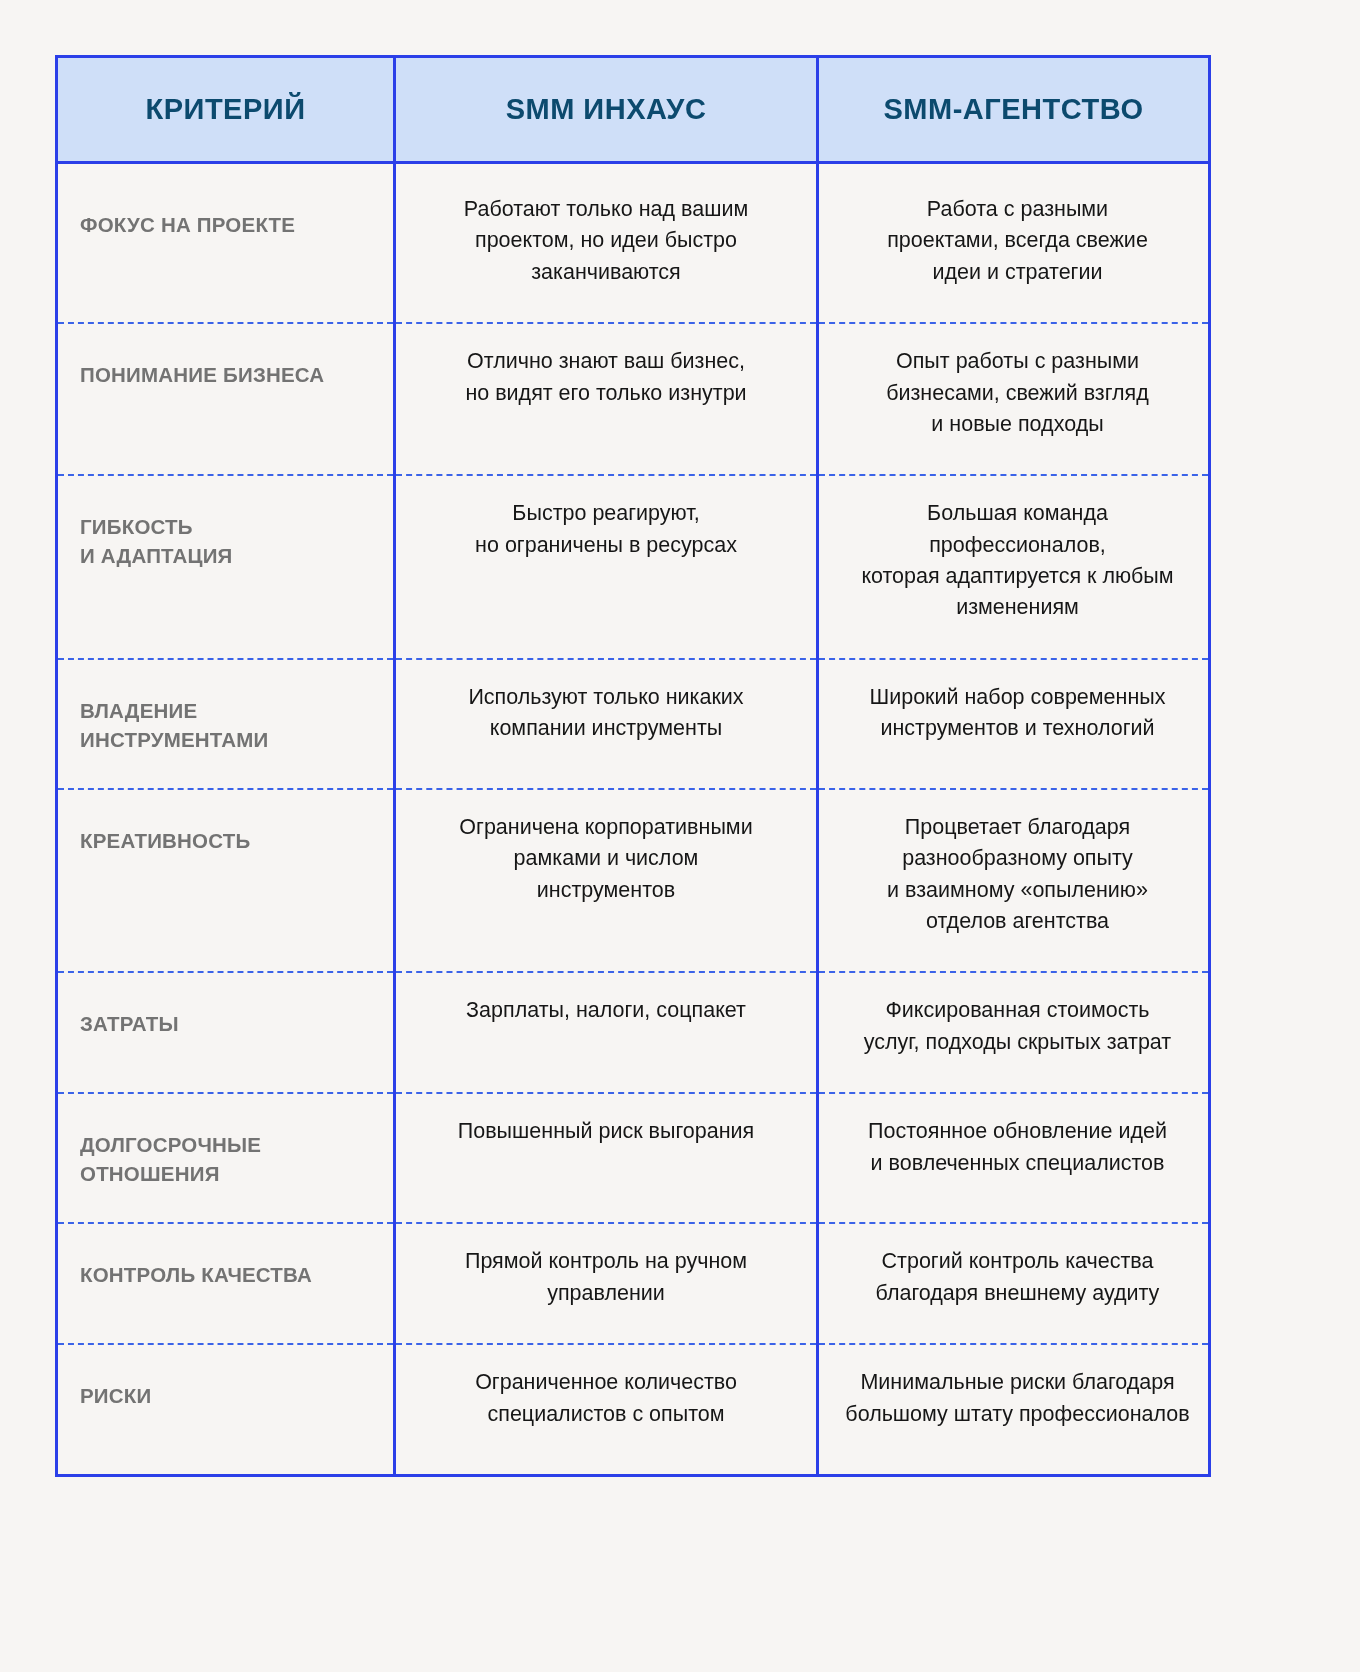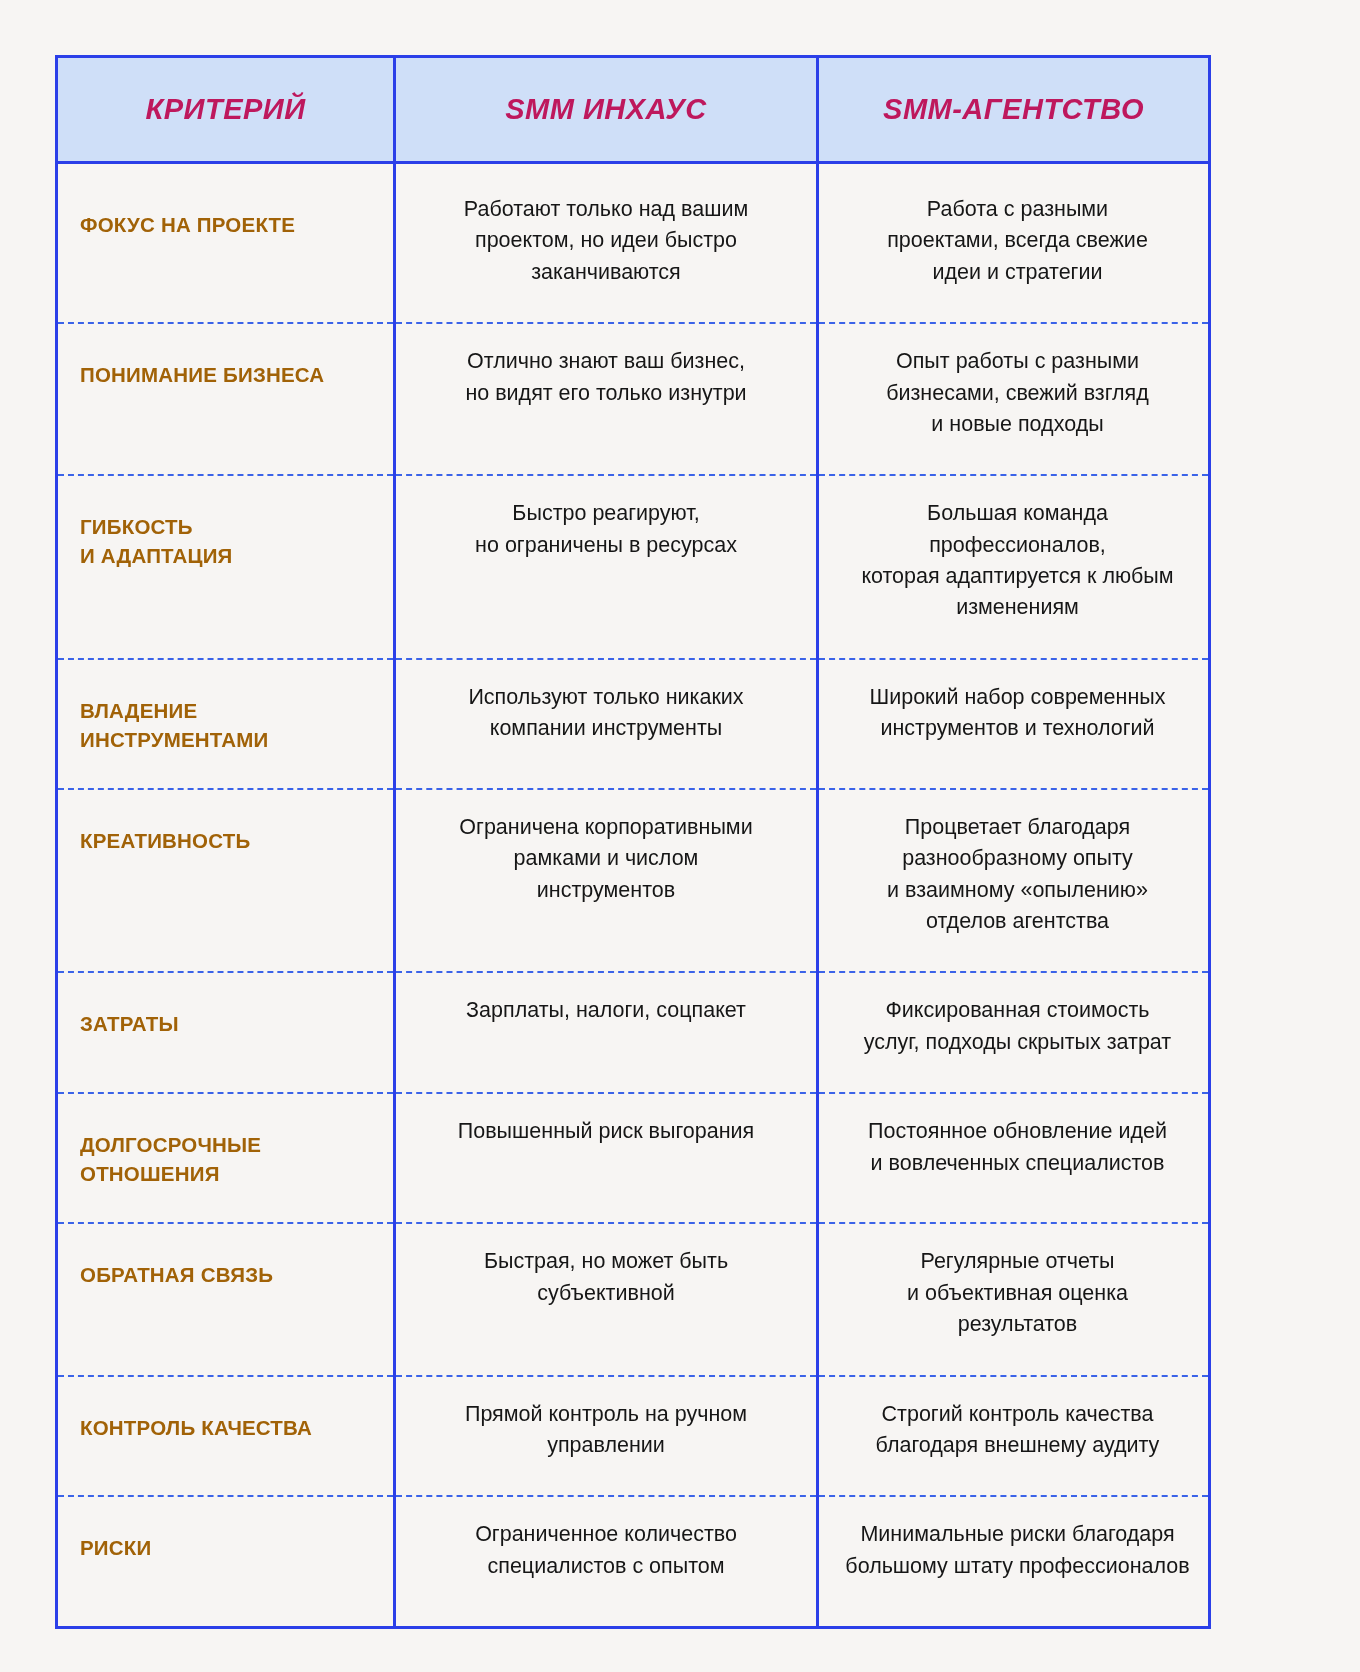--- a/index.html
+++ b/index.html
@@ -46,28 +46,27 @@
     text-align: center;
     vertical-align: middle;
     height: 106px;
     box-sizing: border-box;
   }
   thead th:last-child {
     border-right: none;
   }
   .head-label {
     display: block;
-    color: #be185d;
+    color: #0c4a6e;
     font-size: 29px;
     font-weight: bold;
     letter-spacing: 0.5px;
     line-height: 1.1;
     text-transform: uppercase;
     white-space: nowrap;
-    font-style: italic;
   }
 
   
   tbody td {
     vertical-align: top;
     border-right: 3px solid #2b3fe8;
     border-top: 2px dashed #3b63e8;
     padding: 22px 26px 34px 26px;
     box-sizing: border-box;
   }
@@ -78,21 +77,21 @@
   }
   tbody tr:first-child td {
     border-top: none;
     padding-top: 30px;
   }
   tbody tr:last-child td {
     padding-bottom: 44px;
   }
 
   .cell-criterion {
-    color: #a16207;
+    color: #737373;
     font-size: 20.5px;
     font-weight: bold;
     line-height: 1.42;
     letter-spacing: 0.2px;
     text-transform: uppercase;
     padding-top: 36px !important;
     padding-left: 22px !important;
   }
   tbody tr:first-child .cell-criterion {
     padding-top: 46px !important;
@@ -212,32 +211,20 @@
           <td class="cell-criterion">ДОЛГОСРОЧНЫЕ<br>ОТНОШЕНИЯ</td>
           <td class="cell-text">
             <span class="line">Повышенный риск выгорания</span>
           </td>
           <td class="cell-text">
             <span class="line">Постоянное обновление идей</span>
             <span class="line">и вовлеченных специалистов</span>
           </td>
         </tr>
         <tr>
-          <td class="cell-criterion">ОБРАТНАЯ СВЯЗЬ</td>
-          <td class="cell-text">
-            <span class="line">Быстрая, но может быть</span>
-            <span class="line">субъективной</span>
-          </td>
-          <td class="cell-text">
-            <span class="line">Регулярные отчеты</span>
-            <span class="line">и объективная оценка</span>
-            <span class="line">результатов</span>
-          </td>
-        </tr>
-        <tr>
           <td class="cell-criterion">КОНТРОЛЬ КАЧЕСТВА</td>
           <td class="cell-text">
             <span class="line">Прямой контроль на ручном</span>
             <span class="line">управлении</span>
           </td>
           <td class="cell-text">
             <span class="line">Строгий контроль качества</span>
             <span class="line">благодаря внешнему аудиту</span>
           </td>
         </tr>

